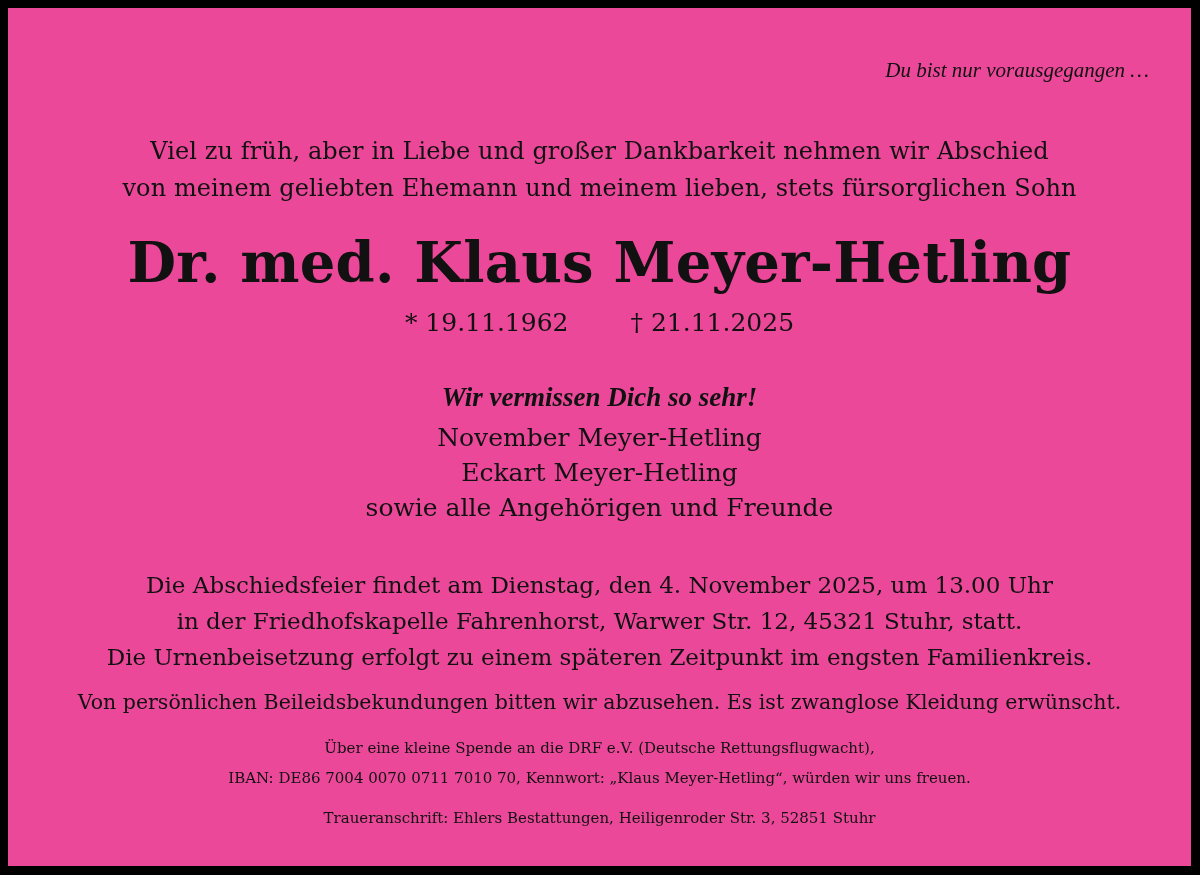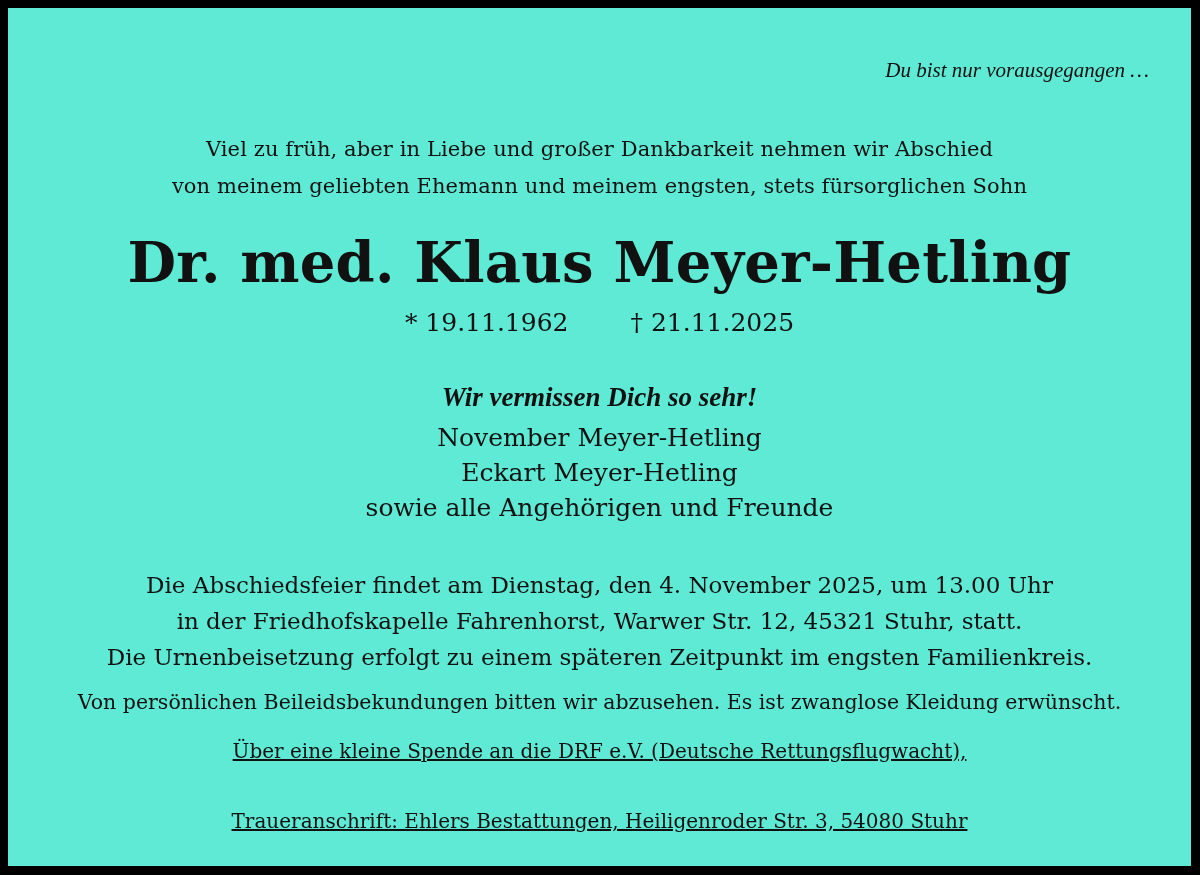--- a/index.html
+++ b/index.html
@@ -1,56 +1,57 @@
 <!DOCTYPE html>
 <html><head>
 <meta charset="utf-8">
 <style>
   html, body { margin: 0; padding: 0; background: #000; }
   body { width: 1200px; height: 875px; position: relative; overflow: hidden; }
   .card {
     position: absolute; left: 8px; top: 8px; width: 1183px; height: 858px;
-    background: #5eead4; color: #111111;
+    background: #ec4899; color: #111111;
     font-family: "DejaVu Serif", "Liberation Serif", serif;
   }
   .line { position: absolute; left: 0; width: 100%; text-align: center; white-space: nowrap; line-height: 1; }
   .motto { position: absolute; right: 42px; top: 50px; font-style: italic; font-size: 21px; white-space: nowrap; font-family: "Liberation Serif", serif; }
-  .intro { font-size: 21px; letter-spacing: 0.1px; }
+  .intro { font-size: 24px; letter-spacing: 0.1px; }
   .name { font-size: 56px; font-weight: bold; letter-spacing: 0.2px; }
   .dates { font-size: 25px; }
   .dates span { display: inline-block; }
   .dates .gap { width: 62px; }
   .emph { font-size: 24px; font-style: italic; font-weight: bold; font-family: "Liberation Serif", serif; font-size: 27px; }
   .fam { font-size: 25px; }
   .info { font-size: 23px; }
   .small { font-size: 20.5px; }
-  .donate { font-size: 20px; text-decoration: underline; }
+  .donate { font-size: 15px; }
 </style>
 </head>
 <body>
 
 <div class="card">
   <div class="motto">Du bist nur vorausgegangen …</div>
 
   <div class="line intro" style="top:131px">Viel zu früh, aber in Liebe und großer Dankbarkeit nehmen wir Abschied</div>
-  <div class="line intro" style="top:168px">von meinem geliebten Ehemann und meinem engsten, stets fürsorglichen Sohn</div>
+  <div class="line intro" style="top:168px">von meinem geliebten Ehemann und meinem lieben, stets fürsorglichen Sohn</div>
 
   <div class="line name" style="top:226px">Dr. med. Klaus Meyer-Hetling</div>
 
   <div class="line dates" style="top:302px">
     <span>* 19.11.1962</span><span class="gap"></span><span>† 21.11.2025</span>
   </div>
 
   <div class="line emph" style="top:376px">Wir vermissen Dich so sehr!</div>
   <div class="line fam" style="top:417px">November Meyer-Hetling</div>
   <div class="line fam" style="top:452px">Eckart Meyer-Hetling</div>
   <div class="line fam" style="top:487px">sowie alle Angehörigen und Freunde</div>
 
   <div class="line info" style="top:566px">Die Abschiedsfeier findet am Dienstag, den 4. November 2025, um 13.00 Uhr</div>
   <div class="line info" style="top:602px">in der Friedhofskapelle Fahrenhorst, Warwer Str. 12, 45321 Stuhr, statt.</div>
   <div class="line info" style="top:638px">Die Urnenbeisetzung erfolgt zu einem späteren Zeitpunkt im engsten Familienkreis.</div>
 
   <div class="line small" style="top:684px">Von persönlichen Beileidsbekundungen bitten wir abzusehen. Es ist zwanglose Kleidung erwünscht.</div>
 
   <div class="line donate" style="top:733px">Über eine kleine Spende an die DRF e.V. (Deutsche Rettungsflugwacht),</div>
+  <div class="line donate" style="top:763px">IBAN: DE86 7004 0070 0711 7010 70, Kennwort: „Klaus Meyer-Hetling“, würden wir uns freuen.</div>
 
-  <div class="line donate" style="top:803px">Traueranschrift: Ehlers Bestattungen, Heiligenroder Str. 3, 54080 Stuhr</div>
+  <div class="line donate" style="top:803px">Traueranschrift: Ehlers Bestattungen, Heiligenroder Str. 3, 52851 Stuhr</div>
 </div>
 
 </body></html>

